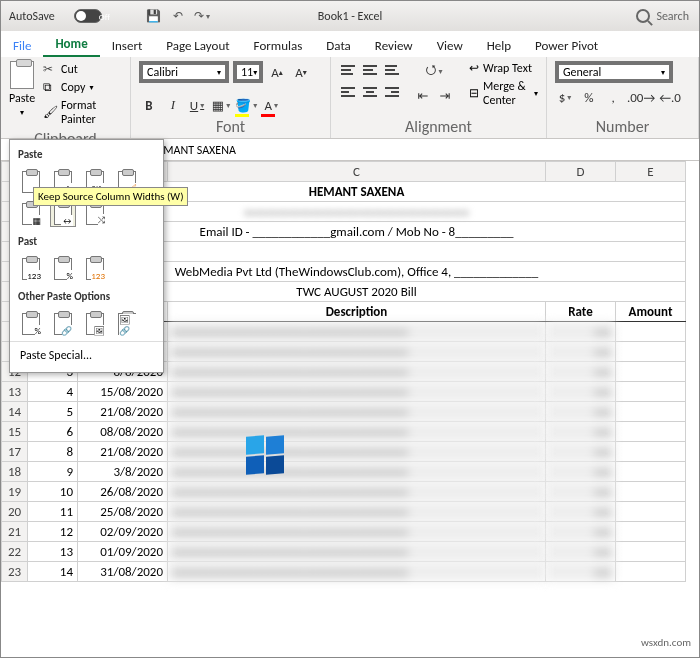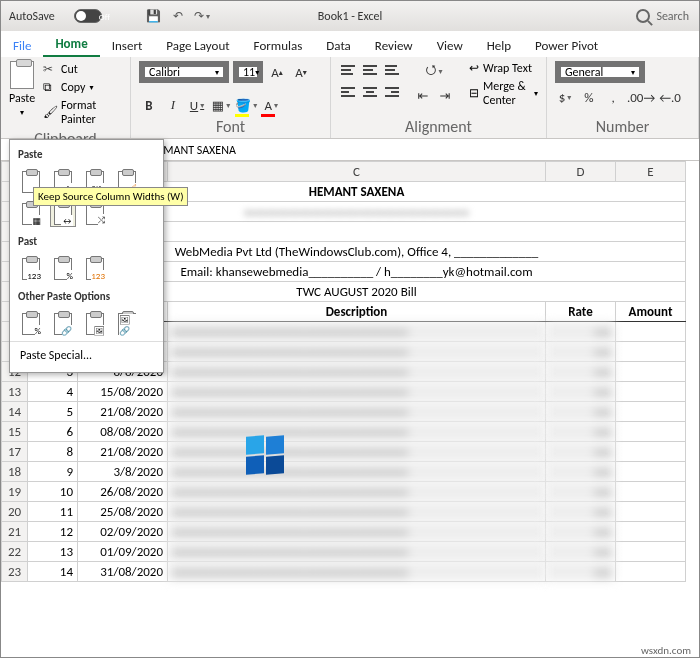--- a/index.html
+++ b/index.html
@@ -30,21 +30,21 @@
   .group-body { display: flex; gap: 6px; align-items: flex-start; flex: 1; }
   .paste-big { display:flex; flex-direction:column; align-items:center; gap:2px; }
   .paste-icon { width:24px; height:28px; background:#fff; border:1px solid #888; position:relative; }
   .paste-icon::before { content:""; position:absolute; top:-3px; left:5px; width:14px; height:6px; background:#d8d8d8; border:1px solid #888; border-radius:2px; }
   .clip-btns { display:flex; flex-direction:column; gap:2px; font-size:12px; }
   .clip-btns div { display:flex; align-items:center; gap:4px; padding:1px 2px; }
   .small-ic { width:14px; height:14px; display:inline-block; }
   .scissors { color:#444; }
   .font-row1 { display:flex; gap:4px; align-items:center; }
   .font-row2 { display:flex; gap:4px; align-items:center; margin-top:6px; }
-  .combo { height:22px; border:6px solid #737373; background:#fff; font-size:12px; padding:0 4px; display:flex; align-items:center; }
+  .combo { height:22px; border:4px solid #737373; background:#fff; font-size:12px; padding:0 4px; display:flex; align-items:center; }
   .font-name { width: 90px; }
   .font-size { width: 30px; }
   .btn { min-width:20px; height:20px; display:inline-flex; align-items:center; justify-content:center; font-size:13px; color:#333; }
   .btn.bold { font-weight:bold; }
   .btn.italic { font-style:italic; font-family:serif; }
   .btn.under { text-decoration:underline; }
   .chev::after { content:"▾"; font-size:8px; color:#666; margin-left:2px; }
   .align-grid { display:grid; grid-template-columns:repeat(3,20px); grid-auto-rows:20px; gap:2px; }
   .align-ic { width:18px; height:18px; display:flex; flex-direction:column; justify-content:center; gap:2px; padding:2px; }
   .align-ic span { height:2px; background:#444; display:block; }
@@ -89,21 +89,21 @@
   .clip .badge { position:absolute; bottom:-2px; right:-2px; font-size:9px; background:#fff; }
   .tooltip { position:absolute; top:186px; left:32px; background:#ffffa8; border:1px solid #888; padding:2px 4px; font-size:11px; z-index:60; white-space:nowrap; }
   
   .winlogo { position:absolute; top:435px; left:245px; width:40px; height:40px; z-index:40; }
   .winlogo .q { position:absolute; width:18px; height:18px; }
   .winlogo .q1 { top:0; left:0; background:#29a5e8; transform:skewY(-4deg); }
   .winlogo .q2 { top:0; left:20px; background:#1e7fd6; transform:skewY(-4deg); }
   .winlogo .q3 { top:20px; left:0; background:#0f5fb8; transform:skewY(-4deg); }
   .winlogo .q4 { top:20px; left:20px; background:#0b4a97; transform:skewY(-4deg); }
   
-  .watermark { position:absolute; bottom:0; right:8px; font-size:11px; color:#666; z-index:70; }
+  .watermark { position:absolute; bottom:8px; right:8px; font-size:11px; color:#666; z-index:70; }
 </style>
 </head>
 <body>
 
 <div class="titlebar">
   <div class="autosave">
     <span>AutoSave</span>
     <span class="toggle">
         <span class="toggle-knob"></span>
       </span>
@@ -238,21 +238,21 @@
             <span>Merge &amp; Center</span>
             <span style="font-size:8px">▾</span>
           </div>
       </div>
     </div>
     <div class="group-label">Alignment</div>
   </div>
 
   <div class="group" style="flex:1">
     <div class="group-body num-body">
-      <div class="combo" style="width:90px">
+      <div class="combo" style="width:118px">
           <span>General</span>
           <span style="margin-left:auto;font-size:8px">▾</span>
         </div>
       <div class="num-row">
         <span class="btn chev">$</span>
         <span class="btn">%</span>
         <span class="btn">,</span>
         <span class="btn">.00→</span>
         <span class="btn">←.0</span>
       </div>
@@ -281,29 +281,29 @@
   <tr>
           <th class="rowhdr"></th>
           <td colspan="5" class="center" style="font-weight:bold">HEMANT SAXENA</td>
         </tr>
   <tr>
           <th class="rowhdr"></th>
           <td colspan="5" class="center blur2">xxxxxxxxxxxxxxxxxxxxxxxxxxxxxxxxxxxxxxxx</td>
         </tr>
   <tr>
           <th class="rowhdr"></th>
+          <td colspan="5" class="center">Email ID - ____________gmail.com / Mob No - 8_________</td>
+        </tr>
+  <tr>
+          <th class="rowhdr"></th>
           <td colspan="5"></td>
         </tr>
   <tr>
           <th class="rowhdr"></th>
           <td colspan="5" class="center">WebMedia Pvt Ltd (TheWindowsClub.com), Office 4, _____________</td>
-        </tr>
-  <tr>
-          <th class="rowhdr"></th>
-          <td colspan="5" class="center">Email: khansewebmedia__________ / h________yk@hotmail.com</td>
         </tr>
   <tr>
           <th class="rowhdr"></th>
           <td colspan="5" class="center">TWC AUGUST 2020 Bill</td>
         </tr>
   <tr class="bold-row">
     <th class="rowhdr"></th>
     <td class="center">Sr No</td>
     <td class="center">Date</td>
     <td class="center">Description</td>

